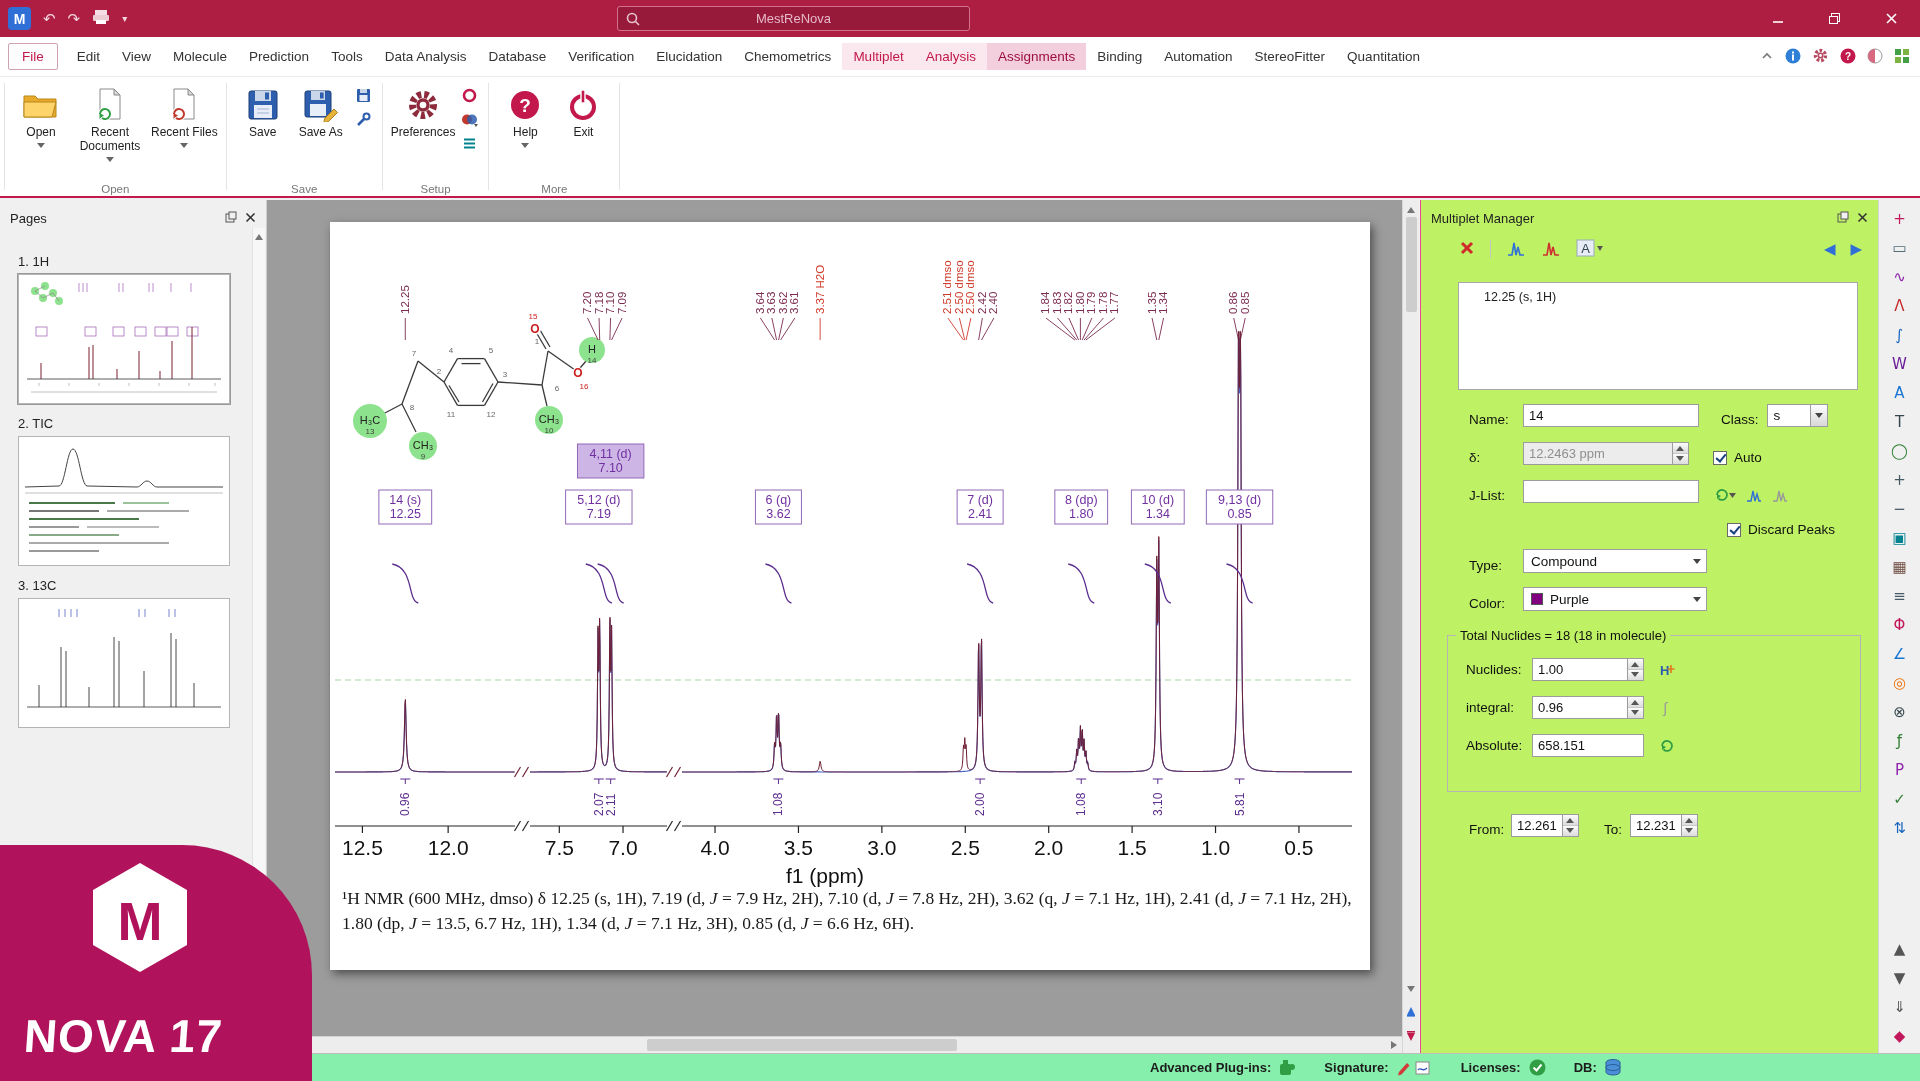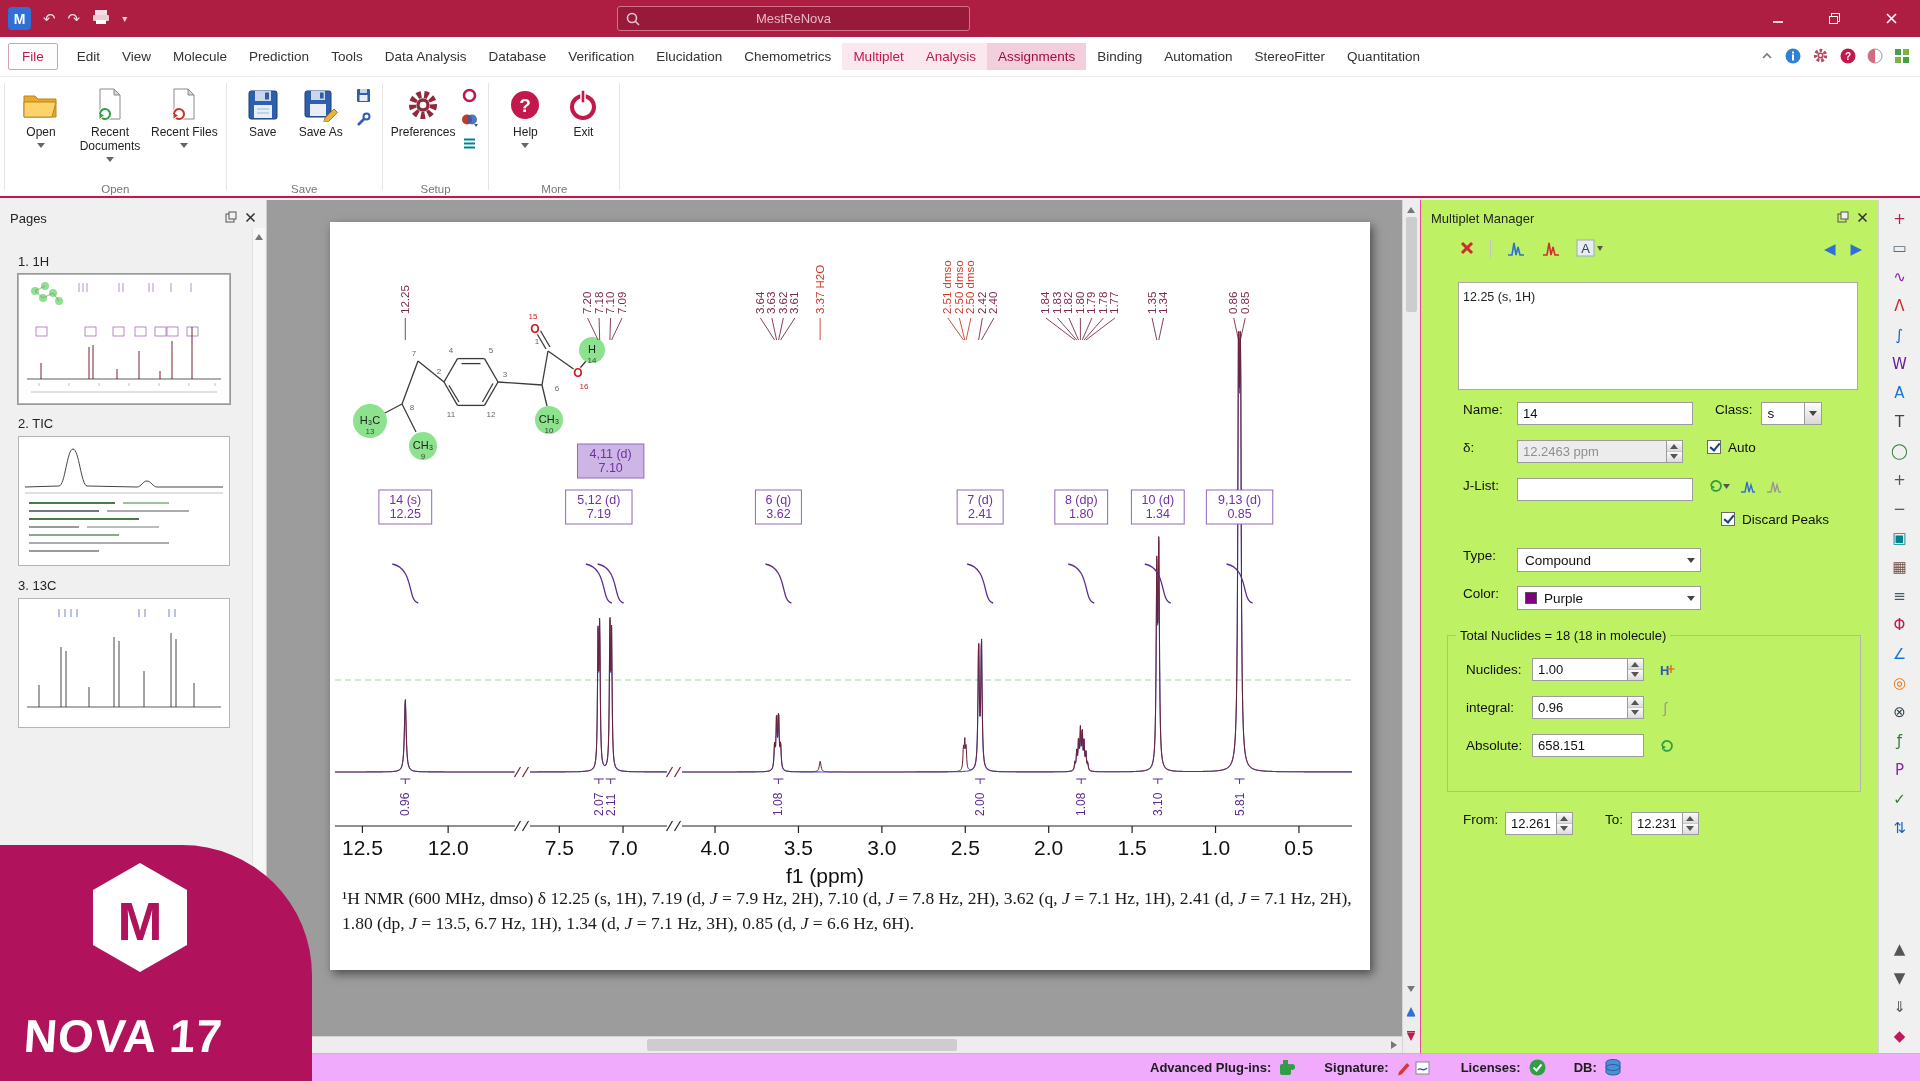--- a/index.html
+++ b/index.html
@@ -63,22 +63,22 @@
   .vscroll{position:absolute;left:1402px;top:200px;width:17px;height:853px;background:#ededed;border-left:1px solid #d6d6d6;display:flex;flex-direction:column;align-items:center;padding:3px 0}
   .vthumb{width:11px;height:95px;background:#cdcdcd;border-radius:2px;margin-top:4px}
   .vbottom{margin-top:auto;display:flex;flex-direction:column;gap:7px;align-items:center;padding-bottom:4px}
 
   
   .mm-panel{position:absolute;left:1420px;top:200px;width:458px;height:853px;background:#bef264;border-left:1px solid #ec4899;font-size:13.5px;color:#111}
   .mm-toolbar{position:absolute;left:38px;right:16px;top:34px;height:30px;display:flex;align-items:center;gap:15px}
   .mm-sep{width:1px;height:18px;background:#c4c4c4}
   .mm-spacer{flex:1}
   .nav-arrow{color:#2f6fd6;font-size:15px;font-family:"DejaVu Sans",sans-serif}
-  .mm-infobox{position:absolute;left:37px;top:82px;width:400px;height:108px;background:#fff;border:1px solid #a9a9a9;font-size:12.5px;padding:7px 4px;color:#222}
-  .mm-row{position:absolute;left:42px;right:16px;height:25px;display:flex;align-items:flex-start}
+  .mm-infobox{position:absolute;left:37px;top:82px;width:400px;height:108px;background:#fff;border:1px solid #a9a9a9;font-size:12.5px;padding:7px 25px;color:#222}
+  .mm-row{position:absolute;left:48px;right:16px;height:25px;display:flex;align-items:flex-end}
   .mm-label{display:inline-block}
   .w52{width:54px}
   .mm-input{height:23px;border:1px solid #9c9c9c;background:#fff;font-size:13px;font-family:"Liberation Sans",sans-serif;padding:0 5px;color:#111}
   .mm-input:disabled{background:#ececec;color:#8f8f8f}
   .spin-wrap{display:flex;align-items:center}
   .spinner{width:16px;height:23px;border:1px solid #9c9c9c;border-left:none;display:flex;flex-direction:column}
   .spinner span{flex:1;background:linear-gradient(#fbfbfb,#dcdcdc);position:relative;border-bottom:1px solid #c9c9c9}
   .spinner span:last-child{border-bottom:none}
   .spinner .up:after,.spinner .dn:after{content:"";position:absolute;left:3px;border-left:4px solid transparent;border-right:4px solid transparent}
   .spinner .up:after{top:3px;border-bottom:5px solid #555}
@@ -97,21 +97,21 @@
   .fs-row{position:absolute;left:18px;right:12px;height:25px;display:flex;align-items:center}
   .w64{width:66px}
   .adorn{margin-left:14px;display:flex;align-items:center}
 
   
   .tool-strip{position:absolute;left:1878px;top:200px;width:42px;height:853px;background:#f0f0f0;border-left:1px solid #d4d4d4;display:flex;flex-direction:column;align-items:center;padding:7px 0 5px;gap:5px}
   .tool-icon{width:24px;height:24px;display:flex;align-items:center;justify-content:center;font-size:15px;font-family:"DejaVu Sans",sans-serif;border:1px solid transparent;border-radius:3px}
   .strip-spacer{flex:1}
 
   
-  .statusbar{position:absolute;left:0;bottom:0;right:0;height:28px;background:#f0abfc;border-top:1px solid #bdbdbd;display:flex;align-items:center}
+  .statusbar{position:absolute;left:0;bottom:0;right:0;height:28px;background:#86efac;border-top:1px solid #bdbdbd;display:flex;align-items:center}
   .sb-items{margin-left:1150px;display:flex;align-items:center;gap:28px;font-size:13px;font-weight:bold;color:#1c1c1c}
   .sb-item{display:flex;align-items:center;gap:8px}
 
   
   .nova-logo{position:absolute;left:0;top:845px;width:312px;height:236px;background:#b0135b;border-radius:0 130px 0 0;z-index:60}
   .nova-text{position:absolute;left:24px;top:164px;font-size:46px;font-weight:bold;color:#fff;letter-spacing:1px;transform:skewX(-4deg)}
 
   svg text{font-family:"Liberation Sans",sans-serif}
 </style>
 </head>
@@ -879,21 +879,21 @@
 
     <div class="mm-row" style="top:612px">
       <span class="mm-label" style="width:42px">From:</span>
       <span class="spin-wrap">
         <input class="mm-input" style="width: 52px;" value="12.261">
         <span class="spinner">
             <span class="up"></span>
             <span class="dn"></span>
           </span>
       </span>
-      <span class="mm-label" style="margin-left:32px;width:26px">To:</span>
+      <span class="mm-label" style="margin-left:25px;width:26px">To:</span>
       <span class="spin-wrap">
         <input class="mm-input" style="width: 52px;" value="12.231">
         <span class="spinner">
             <span class="up"></span>
             <span class="dn"></span>
           </span>
       </span>
     </div>
   </div>
 

